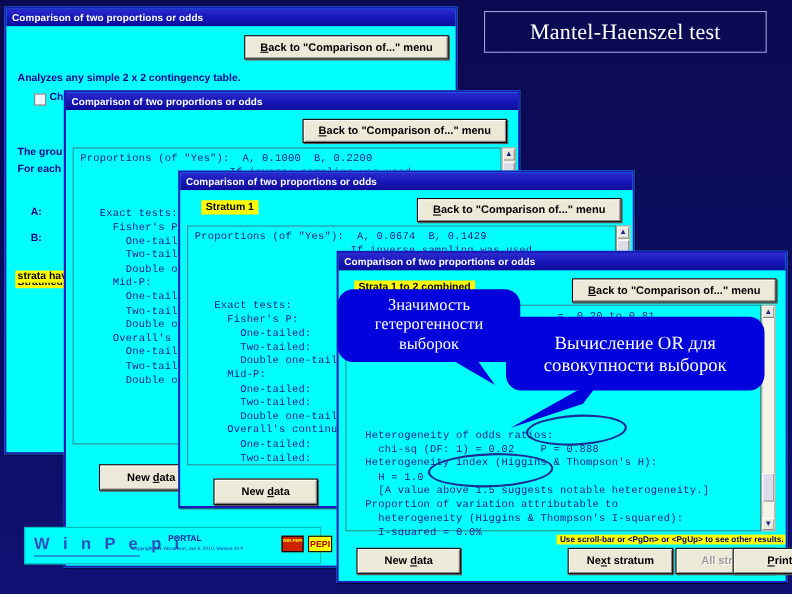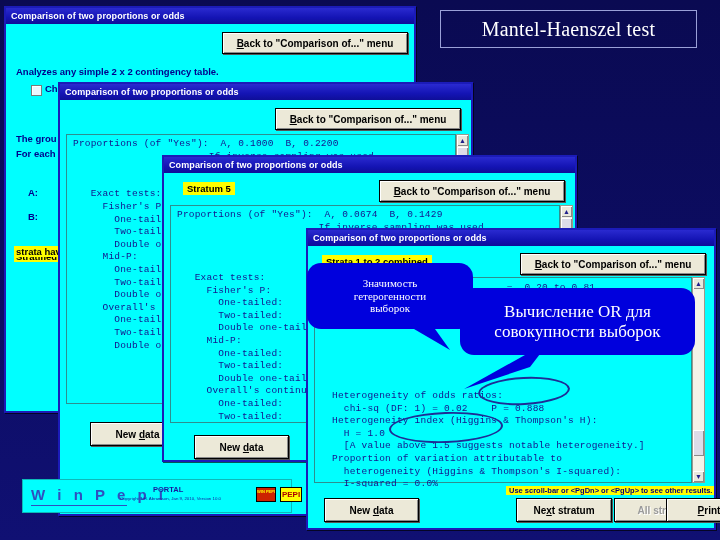--- a/index.html
+++ b/index.html
@@ -156,21 +156,21 @@
       </div>
       <div class="btn" style="left:30px;top:322px;width:93px;height:22px;">
         <span>New <u>d</u>ata</span>
       </div>
     </div>
   </div>
 
   <div class="win" style="left:162px;top:155px;width:415px;height:307px;">
     <div class="tbar">Comparison of two proportions or odds</div>
     <div class="body">
-      <div class="badge" style="left:19px;top:9px;">Stratum 5</div>
+      <div class="badge" style="left:19px;top:9px;">Stratum 1</div>
       <div class="btn" style="left:215px;top:7px;width:184px;height:20px;">
         <span><u>B</u>ack to "Comparison of..." menu</span>
       </div>
       <div class="pane" style="left:6px;top:32px;width:390px;height:218px;">Proportions (of "Yes"):  A, 0.0674  B, 0.1429
                         If inverse sampling was used,
                         see results at end of output.
 
 
    Exact tests:
      Fisher's P:
@@ -245,21 +245,21 @@
     <polygon points="116,4 30,52 96,30" fill="#0000dd"></polygon>
   </svg>
   <div class="callout" style="left:460px;top:288px;width:235px;height:67px;font-size:17px;">
     <span style="white-space:pre-line;">Вычисление OR для
 совокупности выборок</span>
   </div>
 
   <svg class="tail" width="60" height="45" style="left:400px;top:320px;">
     <polygon points="2,2 50,30 30,2" fill="#0000dd"></polygon>
   </svg>
-  <div class="callout" style="left:307px;top:263px;width:166px;height:66px;font-size:11px;">
+  <div class="callout" style="left:307px;top:263px;width:166px;height:66px;font-size:15px;">
     <span style="white-space:pre-line;">Значимость
 гетерогенности
 выборок</span>
   </div>
 
   <div id="plate">
     <span>Mantel-Haenszel test</span>
   </div>
 
   <div id="portal">

